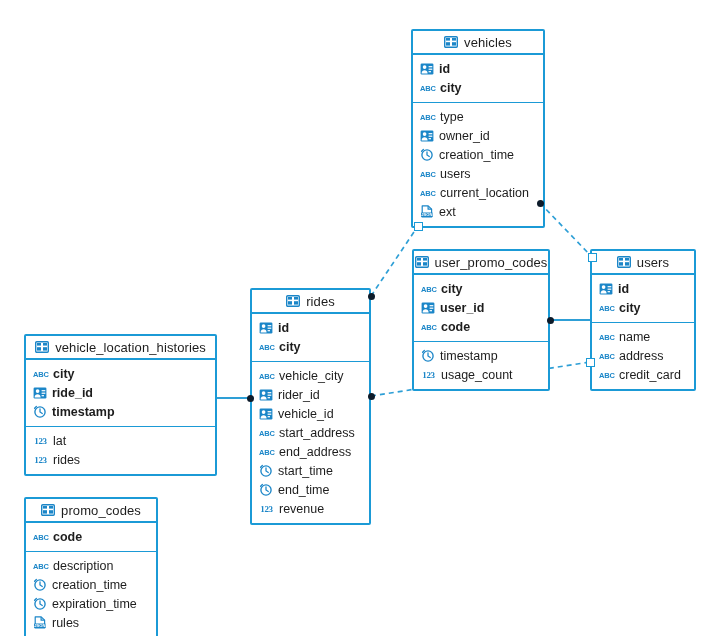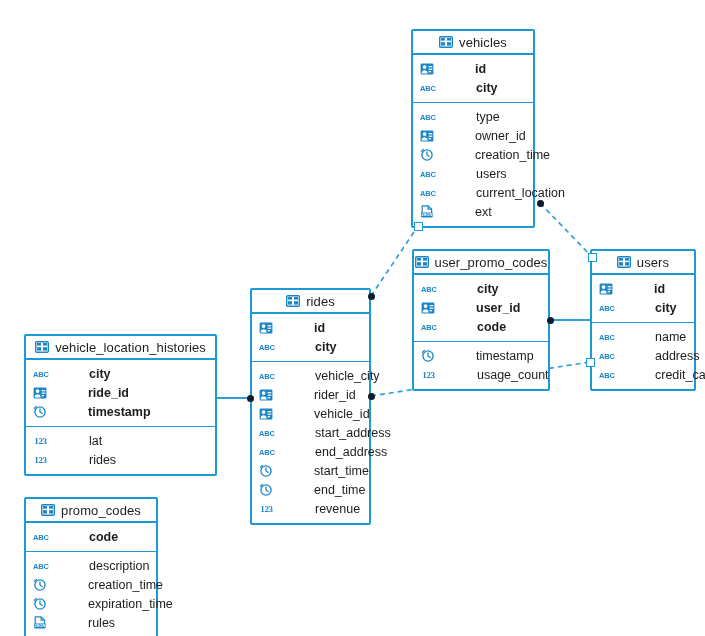--- a/index.html
+++ b/index.html
@@ -41,21 +41,21 @@
   .tbl-section{padding:4px 0 5px 0;}
   .tbl-section.pk{border-bottom:1.5px solid #1b9ad6;}
   .field{
     display:flex;
     align-items:center;
     gap:5px;
     padding:0 7px;
     height:19px;
     white-space:nowrap;
   }
-  .field-label{font-size:12.5px;color:#1d1d1d;margin-left:36px;}
+  .field-label{font-size:12.5px;color:#1d1d1d;}
   .pk .field-label{font-weight:bold;}
 
   
   .ic{flex:0 0 auto;display:inline-block;line-height:0;}
   .ic svg{display:block;}
   .ic-abc{
     font-family:"Liberation Sans", sans-serif;
     font-size:7.5px;
     font-weight:bold;
     color:#1b86c8;
@@ -88,21 +88,21 @@
 
 <div id="canvas">
   <svg id="links">
       <line x1="250" y1="398" x2="217" y2="398" stroke="#2e9fd6" stroke-width="2"></line>
       <line x1="371" y1="296" x2="418" y2="226" stroke="#2e9fd6" stroke-width="1.7" stroke-dasharray="5,4"></line>
       <line x1="371" y1="396" x2="590" y2="362" stroke="#2e9fd6" stroke-width="1.7" stroke-dasharray="5,4"></line>
       <line x1="540" y1="203" x2="592" y2="257" stroke="#2e9fd6" stroke-width="1.7" stroke-dasharray="5,4"></line>
       <line x1="550" y1="320" x2="590" y2="320" stroke="#2e9fd6" stroke-width="2"></line>
     </svg>
   <div id="nodes">
-      <div class="table-node" style="left: 411px; top: 29px; width: 124px;">
+      <div class="table-node" style="left: 411px; top: 29px; width: 134px;">
         <div class="tbl-header">
           <span class="ic">
             <svg width="14" height="12" viewBox="0 0 14 12">
               <rect x="0.7" y="0.7" width="12.6" height="10.6" rx="1" fill="#fff" stroke="#1b86c8" stroke-width="1.4"></rect>
               <rect x="2" y="2" width="4" height="2.6" fill="#1b86c8"></rect>
               <rect x="8" y="2" width="4" height="2.6" fill="#1b86c8"></rect>
               <rect x="2" y="6.2" width="4" height="3.4" fill="#1b86c8"></rect>
               <rect x="8" y="6.2" width="4" height="3.4" fill="#1b86c8"></rect>
             </svg>
           </span>

